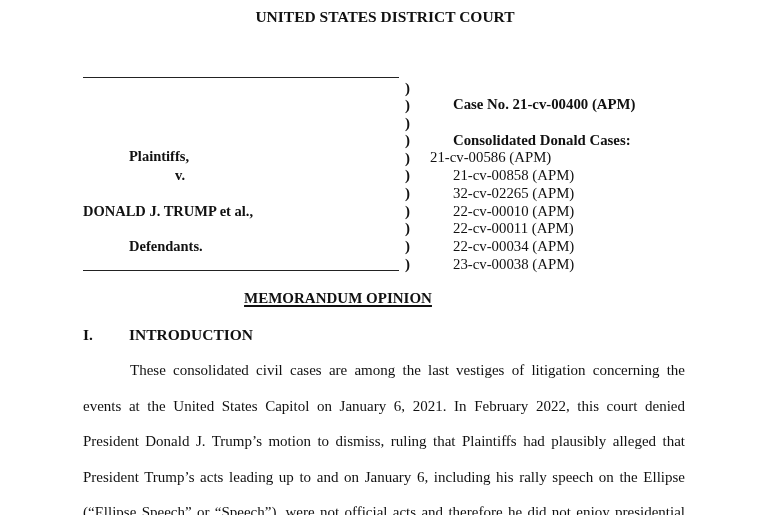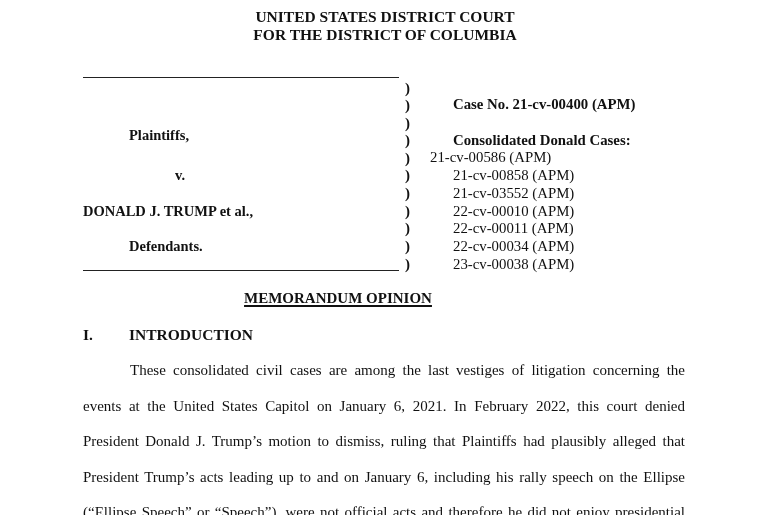--- a/index.html
+++ b/index.html
@@ -17,50 +17,49 @@
     .memo span { text-decoration: underline; text-decoration-thickness: 1.5px; text-underline-offset: 2px; }
     .body-line { left: 83px; width: 602px; font-size: 15px; line-height: 17px; text-align: justify; text-align-last: justify; }
     .body-line.first { left: 130px; width: 555px; }
   </style>
 </head>
 <body>
 
 <div class="page">
 
   <div class="abs court" style="top:8px;">UNITED STATES DISTRICT COURT</div>
-  <div class="abs court" style="top:26px;">FOR THE DISTRICT OF COLUMBIA</div>
 
   <div class="rule" style="top:77px;"></div>
   <div class="rule" style="top:270px;"></div>
 
   <div>
     <div class="paren" style="top:80px;">)</div>
     <div class="paren" style="top:97px;">)</div>
     <div class="paren" style="top:115px;">)</div>
     <div class="paren" style="top:132px;">)</div>
     <div class="paren" style="top:150px;">)</div>
     <div class="paren" style="top:167px;">)</div>
     <div class="paren" style="top:185px;">)</div>
     <div class="paren" style="top:203px;">)</div>
     <div class="paren" style="top:220px;">)</div>
     <div class="paren" style="top:238px;">)</div>
     <div class="paren" style="top:256px;">)</div>
   </div>
 
-  <div class="abs caption-l" style="left:129px; top:127px;">Plaintiffs,</div>
+  <div class="abs caption-l" style="left:129px; top:148px;">Plaintiffs,</div>
   <div class="abs caption-l" style="left:175px; top:167px;">v.</div>
   <div class="abs caption-l" style="left:83px; top:203px;">DONALD J. TRUMP et al.,</div>
   <div class="abs caption-l" style="left:129px; top:238px;">Defendants.</div>
 
   <div class="abs caption-r b" style="left:453px; top:96px;">Case No. 21-cv-00400 (APM)</div>
   <div class="abs caption-r b" style="left:453px; top:132px;">Consolidated Donald Cases:</div>
   <div>
     <div class="abs caption-r" style="left:430px; top:149px;">21-cv-00586 (APM)</div>
     <div class="abs caption-r" style="left:453px; top:167px;">21-cv-00858 (APM)</div>
-    <div class="abs caption-r" style="left:453px; top:185px;">21-cv-03552 (APM)</div>
+    <div class="abs caption-r" style="left:453px; top:185px;">32-cv-02265 (APM)</div>
     <div class="abs caption-r" style="left:453px; top:203px;">22-cv-00010 (APM)</div>
     <div class="abs caption-r" style="left:453px; top:220px;">22-cv-00011 (APM)</div>
     <div class="abs caption-r" style="left:453px; top:238px;text-align:center;">22-cv-00034 (APM)</div>
     <div class="abs caption-r" style="left:453px; top:256px;">23-cv-00038 (APM)</div>
   </div>
 
   <div class="abs memo" style="top:290px;"><span>MEMORANDUM OPINION</span></div>
 
   <div class="abs b" style="left:83px; top:326px; font-size:15.5px;">I.</div>
   <div class="abs b" style="left:129px; top:326px; font-size:15.5px;">INTRODUCTION</div>

